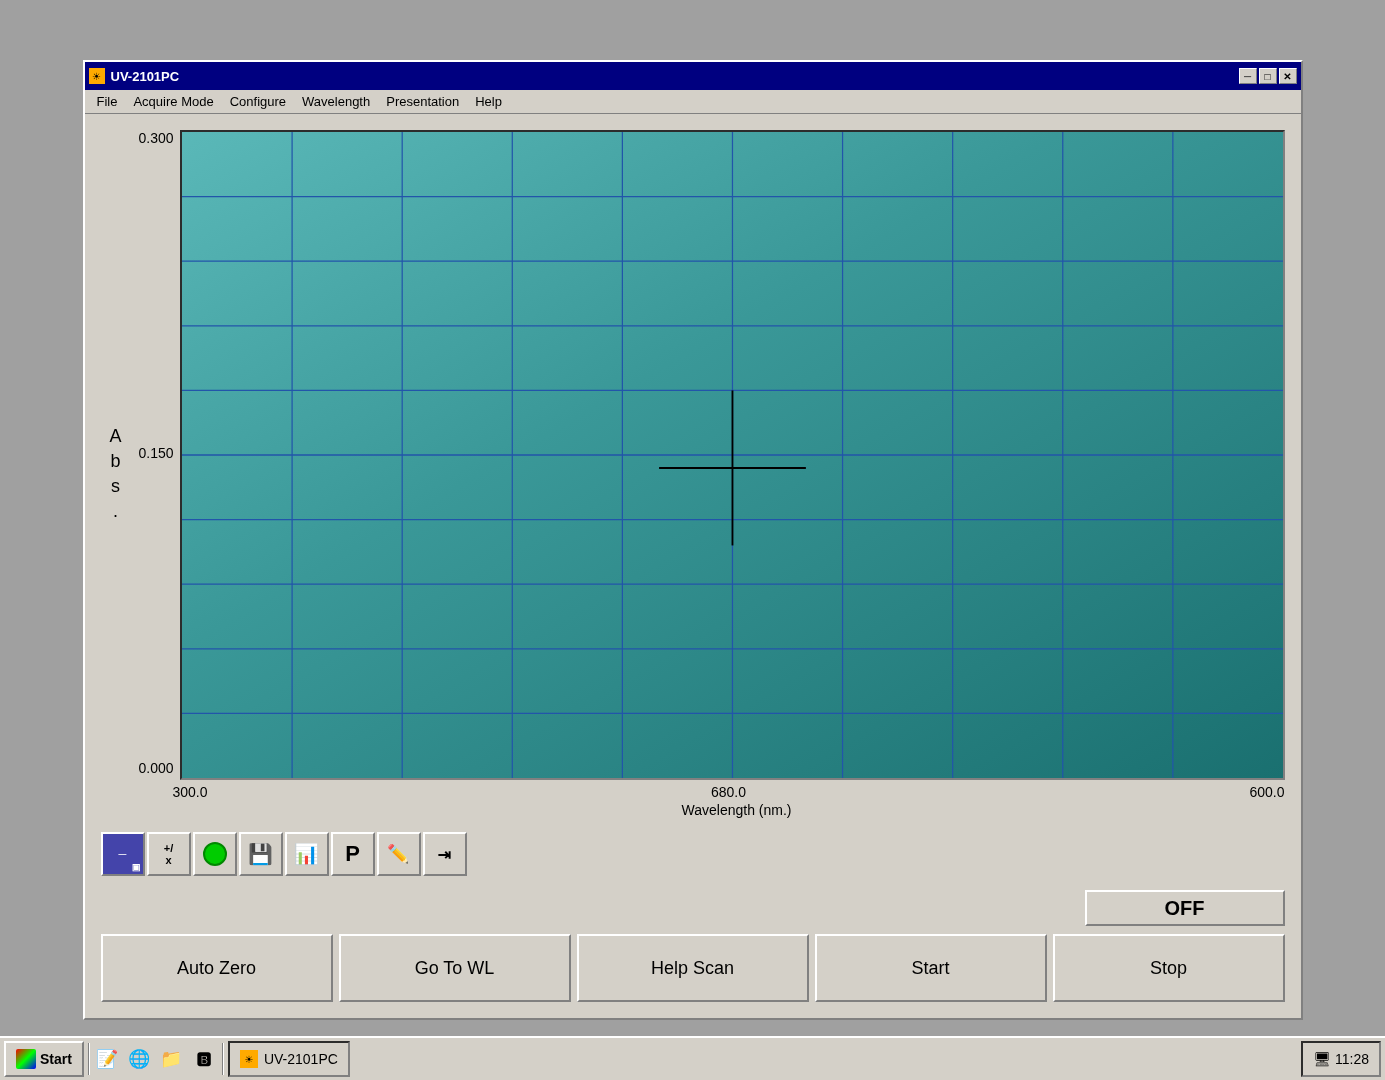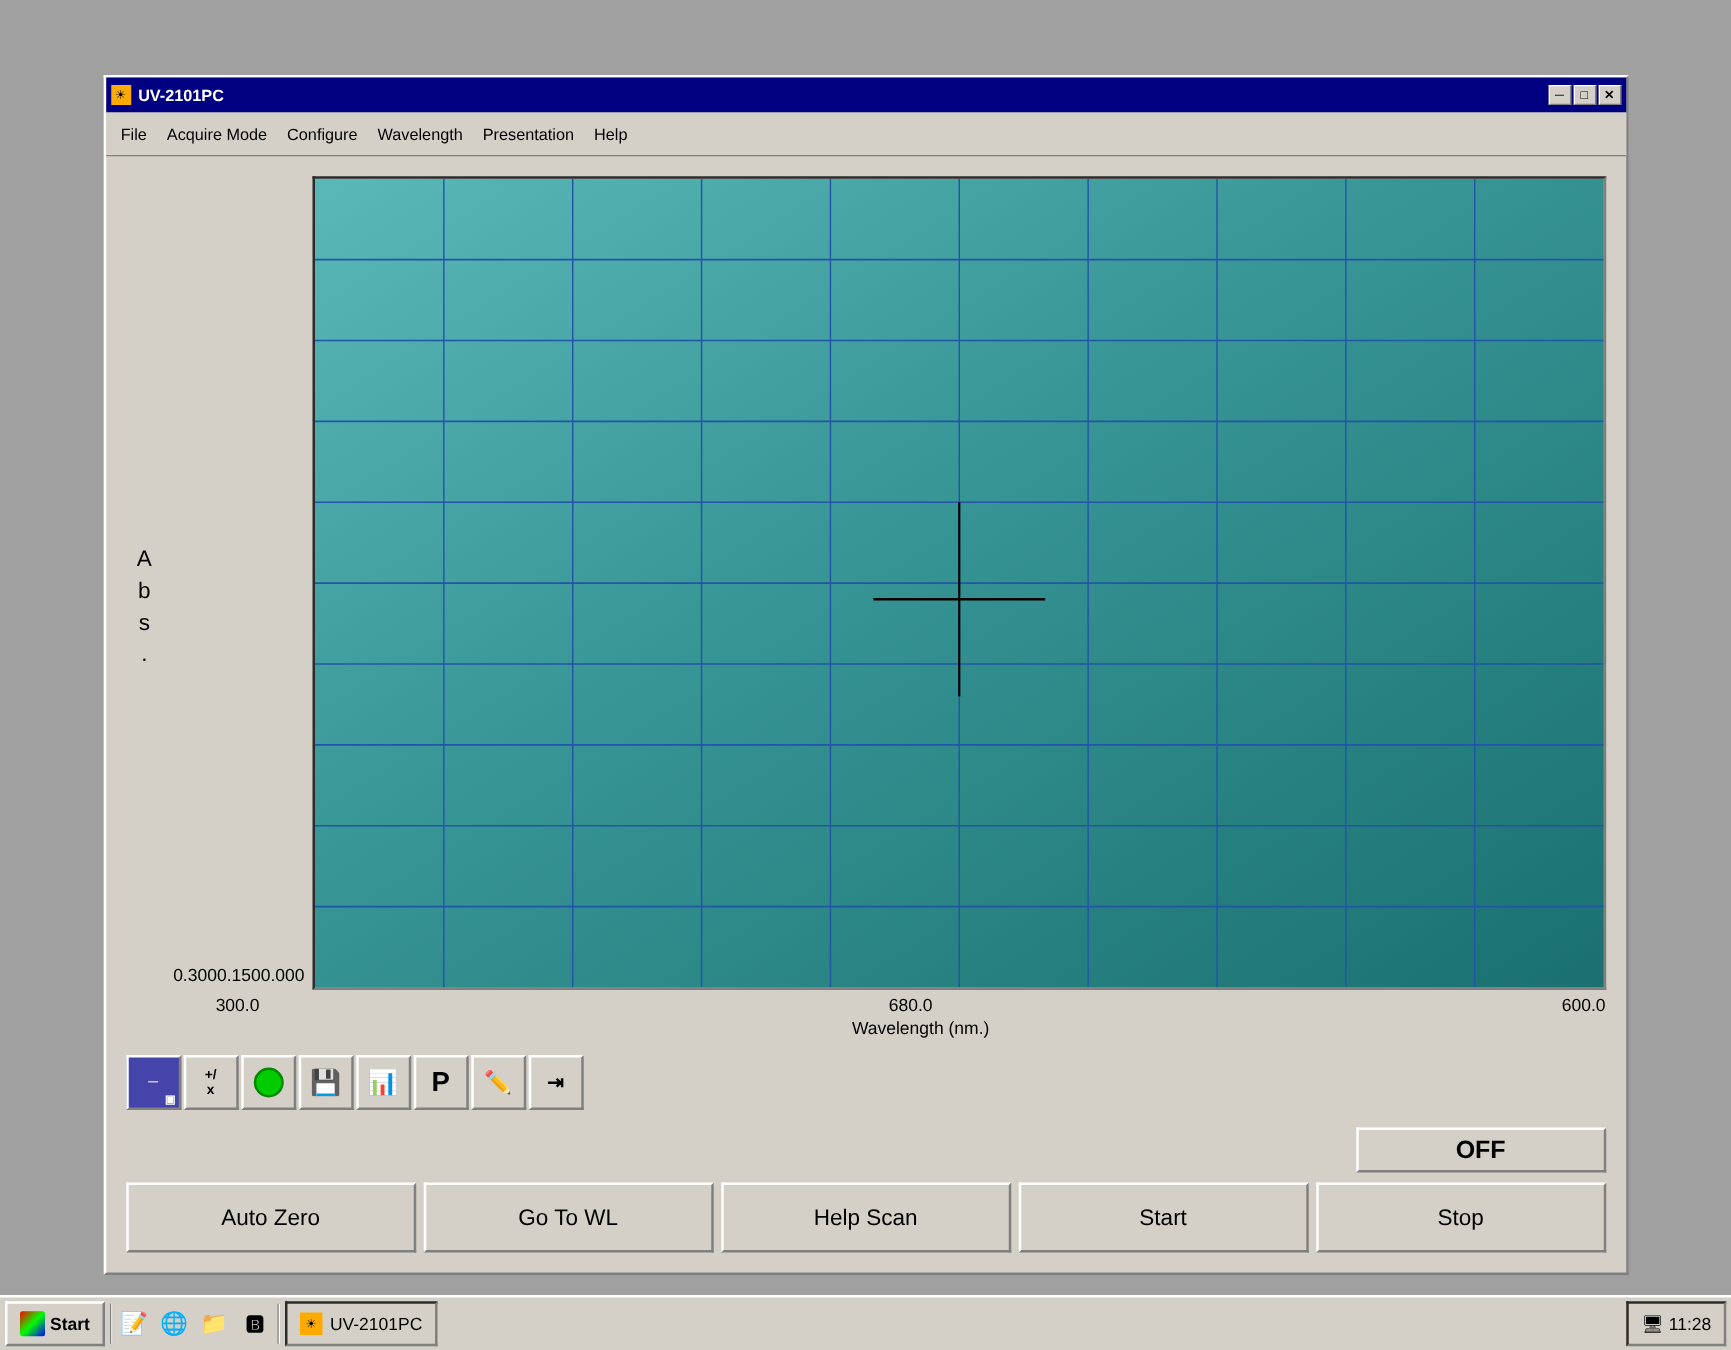--- a/index.html
+++ b/index.html
@@ -86,21 +86,21 @@
       align-items: center;
       justify-content: center;
       font-size: 10px;
       cursor: pointer;
       font-weight: bold;
       color: #000;
     }
 
     
     .menu-bar {
-      height: 35px;
+      height: 24px;
       background: #d4d0c8;
       display: flex;
       align-items: center;
       padding: 0 4px;
       border-bottom: 1px solid #808080;
       flex-shrink: 0;
     }
 
     .menu-item {
       padding: 2px 8px;
@@ -145,21 +145,21 @@
     }
 
     .chart-inner {
       display: flex;
       flex-direction: row;
       flex: 1;
     }
 
     .y-axis-ticks {
       display: flex;
-      flex-direction: row;
+      flex-direction: column;
       justify-content: space-between;
       align-items: flex-end;
       padding-right: 6px;
       font-size: 14px;
       color: #000;
       padding-bottom: 4px;
     }
 
     .chart-plot {
       flex: 1;
@@ -246,21 +246,21 @@
     }
 
     .main-buttons {
       display: flex;
       flex-direction: row;
       gap: 6px;
     }
 
     .action-btn {
       flex: 1;
-      height: 56px;
+      height: 68px;
       background: #d4d0c8;
       border: 2px solid #808080;
       border-top-color: #ffffff;
       border-left-color: #ffffff;
       font-size: 18px;
       cursor: pointer;
       display: flex;
       align-items: center;
       justify-content: center;
     }

